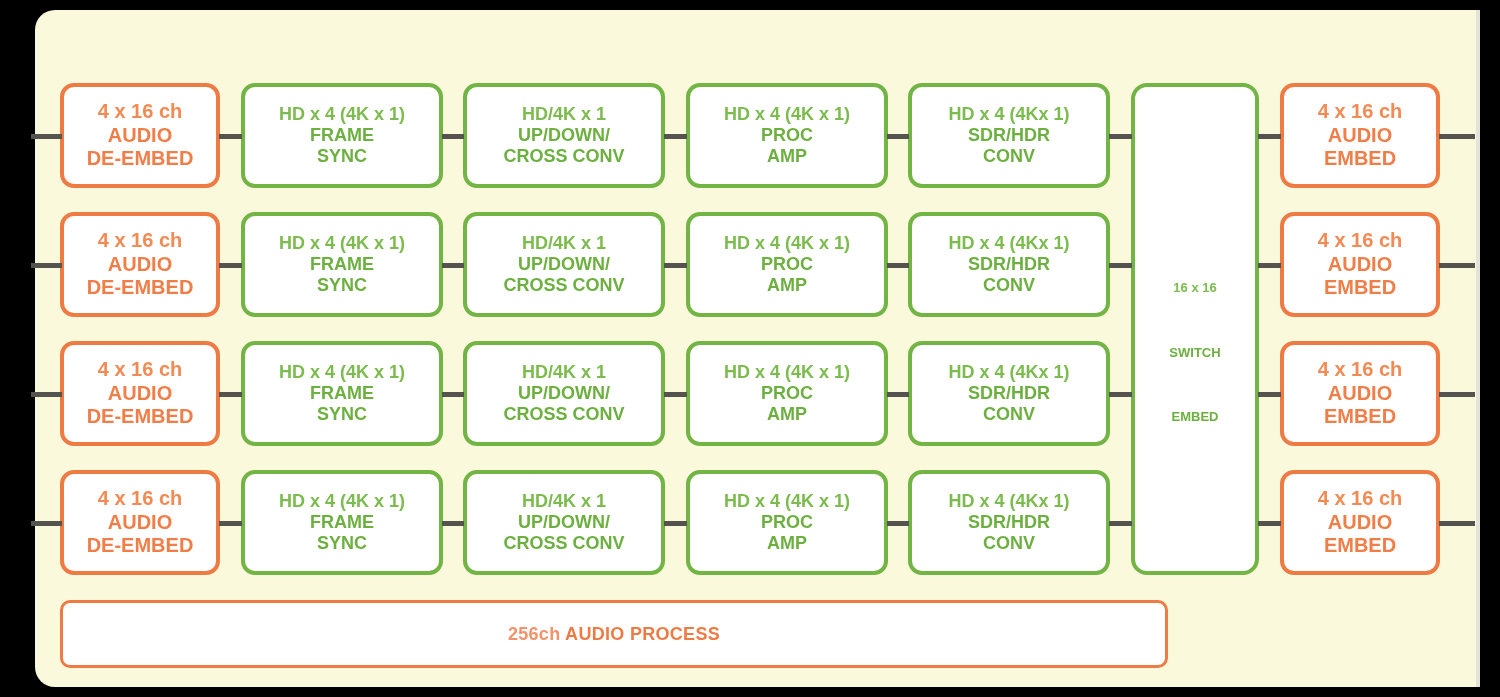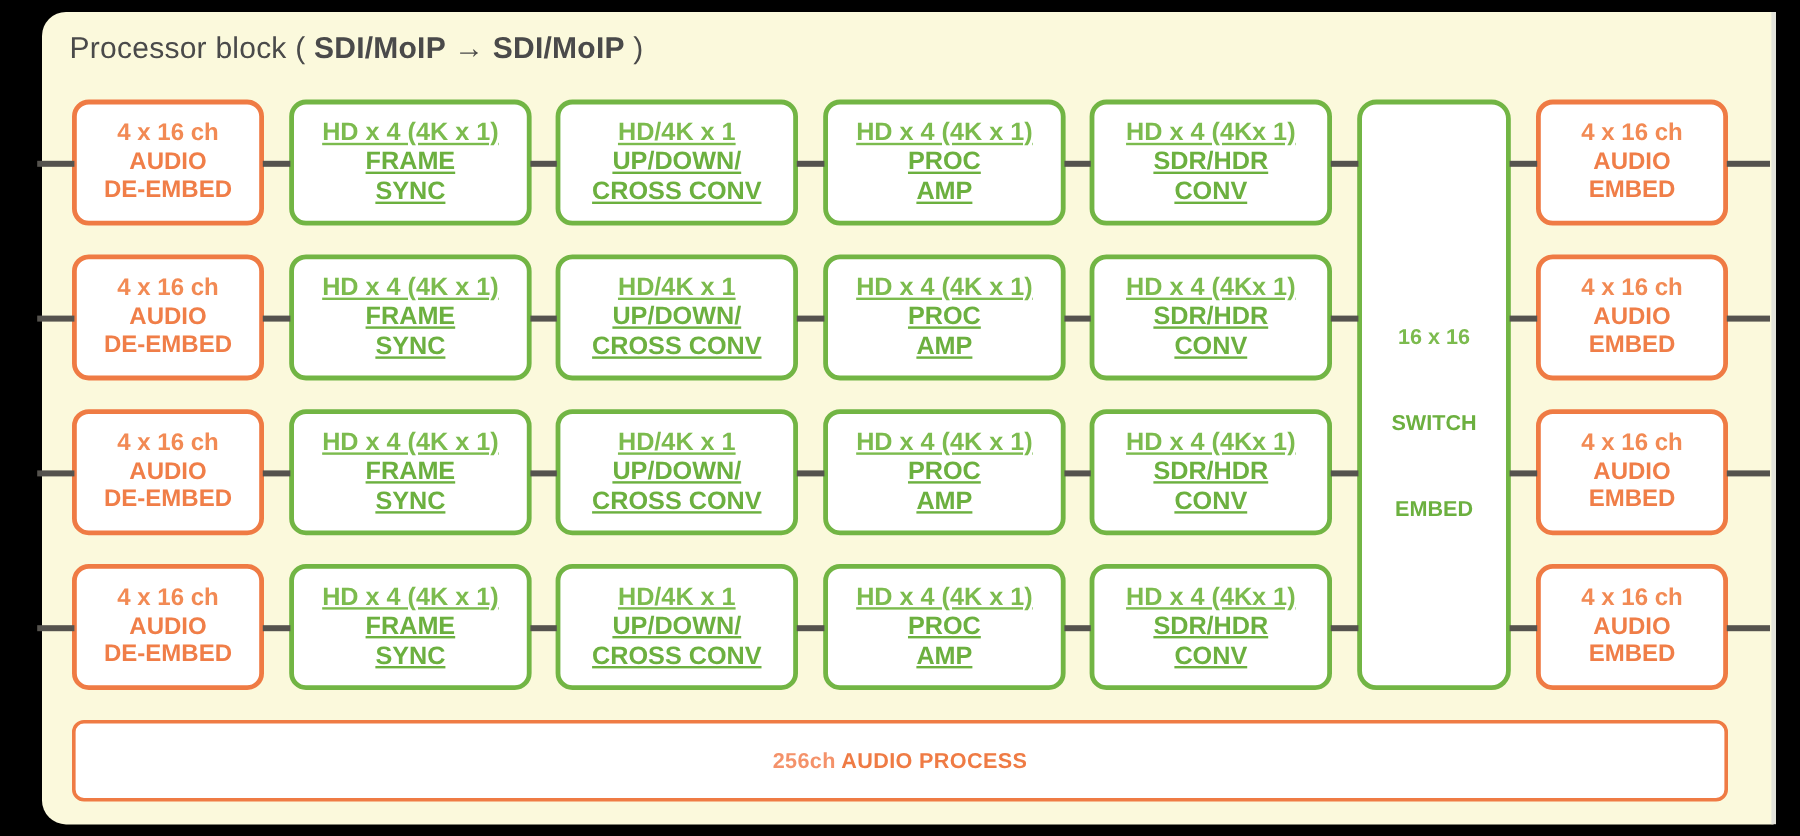--- a/index.html
+++ b/index.html
@@ -36,31 +36,31 @@
     text-align:center;
     line-height:1.17;
   }
   .box .ln{display:block;white-space:nowrap;}
 
   .orange{border:4px solid #EF7B44;}
   .orange .ln{color:#F07E48;font-weight:bold;font-size:20px;}
   .orange .ln.first{color:#F28A54;font-weight:bold;}
 
   .green{border:4px solid #72B544;}
-  .green .ln{color:#6CB03F;font-weight:bold;font-size:21px;text-decoration:underline;}
+  .green .ln{color:#6CB03F;font-weight:bold;font-size:18px;}
   .green .ln.first{color:#7CBB4E;font-weight:bold;}
 
   
   #cleanswitch{
     position:absolute;
     background:#fff;border:4px solid #72B544;border-radius:16px;
     display:flex;flex-direction:column;align-items:center;justify-content:center;
     box-sizing:border-box;line-height:1.3;
   }
-  #cleanswitch .ln{color:#6CB03F;font-weight:bold;font-size:18px;white-space:nowrap;margin-top:48px;}
+  #cleanswitch .ln{color:#6CB03F;font-weight:bold;font-size:13px;white-space:nowrap;margin-top:48px;}
   #cleanswitch .ln.first{color:#7CBB4E;}
 
   
   .conn{position:absolute;height:5px;background:#55534E;}
 
   
   #audiobar{
     position:absolute;
     background:#fff;border:3px solid #EF7B44;border-radius:10px;
     display:flex;align-items:center;justify-content:center;
@@ -69,23 +69,20 @@
   #audiobar .txt{font-size:18px;font-weight:bold;color:#EF7B44;letter-spacing:.3px;}
   #audiobar .txt .lite{font-weight:bold;color:#F4926A;}
 </style>
 </head>
 <body>
 
 <div id="stage">
 
   <div id="panel"></div>
 
-  <div id="title">
-    <span>Processor block ( </span><span class="bold">SDI/MoIP → SDI/MoIP</span><span> )</span>
-  </div>
 
   <div id="blocks">
       <div class="box orange" style="left: 60px; top: 83px; width: 160px; height: 105px;">
         <span class="ln first">4 x 16 ch</span>
         <span class="ln">AUDIO</span>
         <span class="ln">DE-EMBED</span>
       </div>
       <div class="box orange" style="left: 60px; top: 212px; width: 160px; height: 105px;">
         <span class="ln first">4 x 16 ch</span>
         <span class="ln">AUDIO</span>
@@ -231,18 +228,18 @@
       <div class="conn" style="left: 1258px; top: 391.5px; width: 23px;"></div>
       <div class="conn" style="left: 1439px; top: 391.5px; width: 36px;"></div>
       <div class="conn" style="left: 31px; top: 520.5px; width: 31px;"></div>
       <div class="conn" style="left: 219px; top: 520.5px; width: 23px;"></div>
       <div class="conn" style="left: 442px; top: 520.5px; width: 22px;"></div>
       <div class="conn" style="left: 664px; top: 520.5px; width: 23px;"></div>
       <div class="conn" style="left: 887px; top: 520.5px; width: 22px;"></div>
       <div class="conn" style="left: 1109px; top: 520.5px; width: 23px;"></div>
       <div class="conn" style="left: 1258px; top: 520.5px; width: 23px;"></div>
       <div class="conn" style="left: 1439px; top: 520.5px; width: 36px;"></div>
-      <div id="audiobar" style="left: 60px; top: 600px; width: 1380px; height: 68px;">
+      <div id="audiobar" style="left: 60px; top: 600px; width: 1108px; height: 68px;">
         <div class="txt"><span class="lite">256ch</span> AUDIO PROCESS</div>
       </div>
     </div>
 
 </div>
 
 </body></html>

